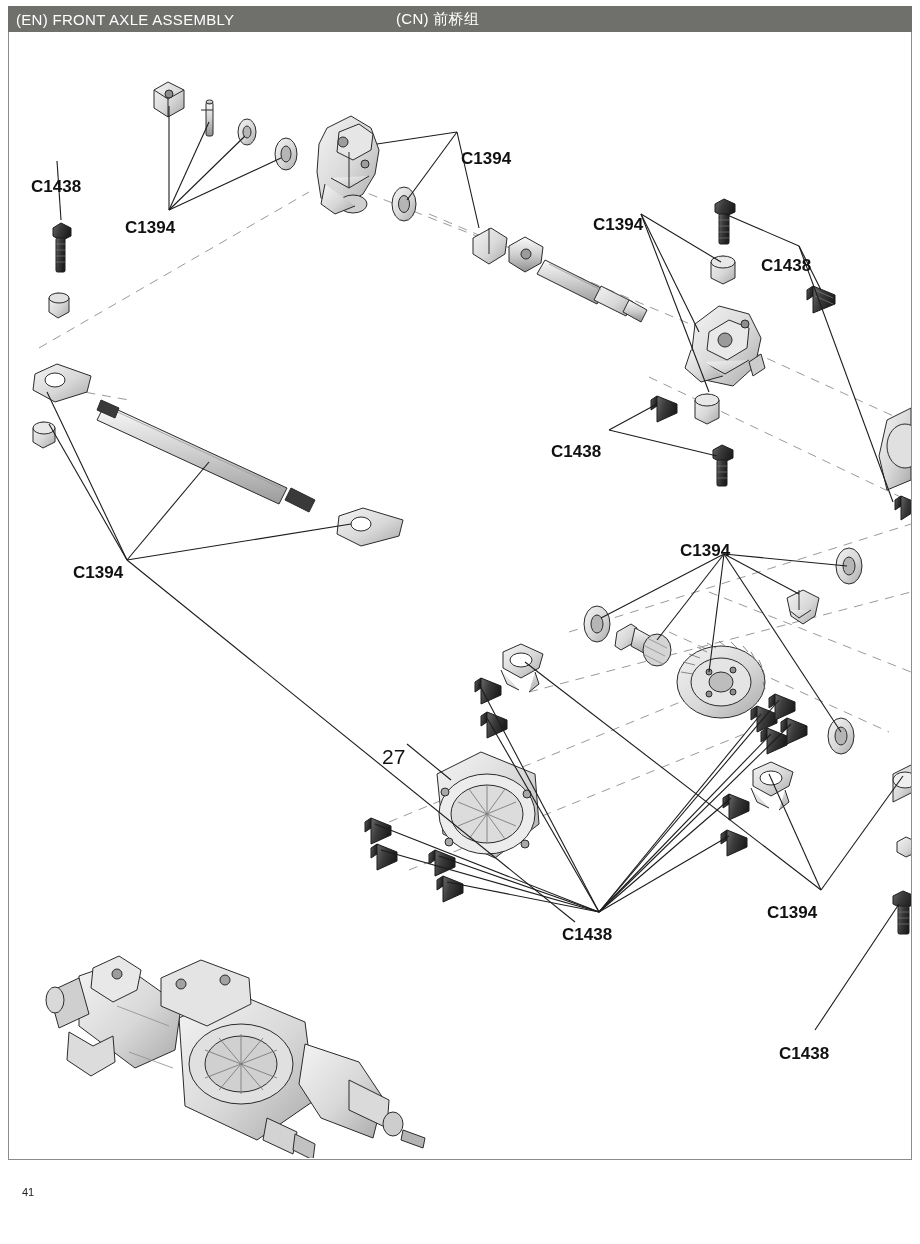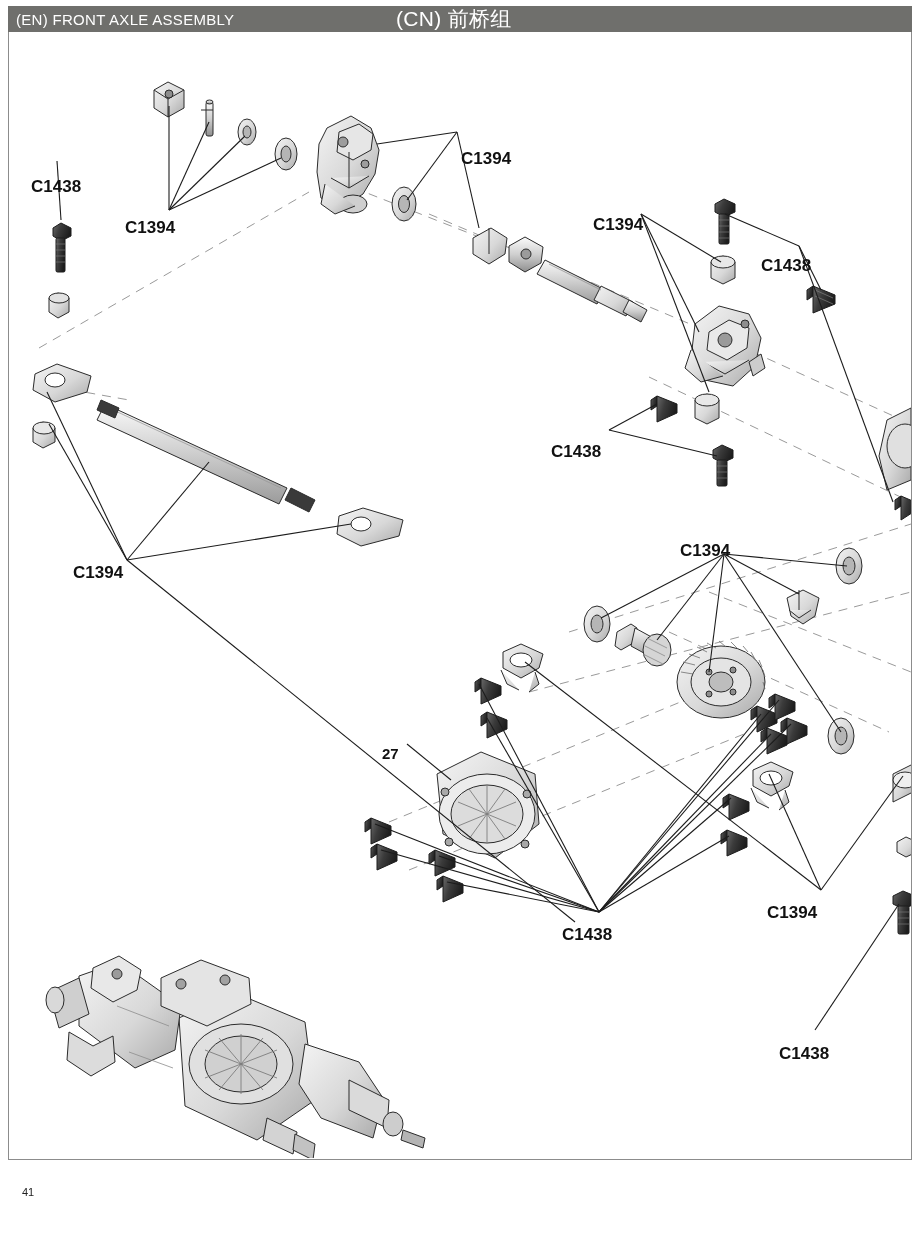--- a/index.html
+++ b/index.html
@@ -35,21 +35,21 @@
   .header .hd-en {
     color: #ffffff;
     font-size: 15px;
     letter-spacing: 0.3px;
     padding-left: 8px;
     width: 380px;
     white-space: nowrap;
   }
   .header .hd-cn {
     color: #ffffff;
-    font-size: 21px;
+    font-size: 15px;
     letter-spacing: 0.3px;
     white-space: nowrap;
   }
   
   .frame {
     position: absolute;
     left: 8px;
     top: 32px;
     width: 904px;
     height: 1128px;
@@ -67,22 +67,22 @@
   
   .label {
     position: absolute;
     font-size: 17px;
     font-weight: bold;
     color: #111111;
     white-space: nowrap;
     font-family: "Liberation Sans", sans-serif;
   }
   .label.item-num {
-    font-weight: bold;
-    font-size: 15px;
+    font-weight: normal;
+    font-size: 21px;
   }
   
   .page-number {
     position: absolute;
     left: 0;
     top: 1186px;
     width: 920px;
     text-align: left;
     font-size: 11px;
     color: #222222;

